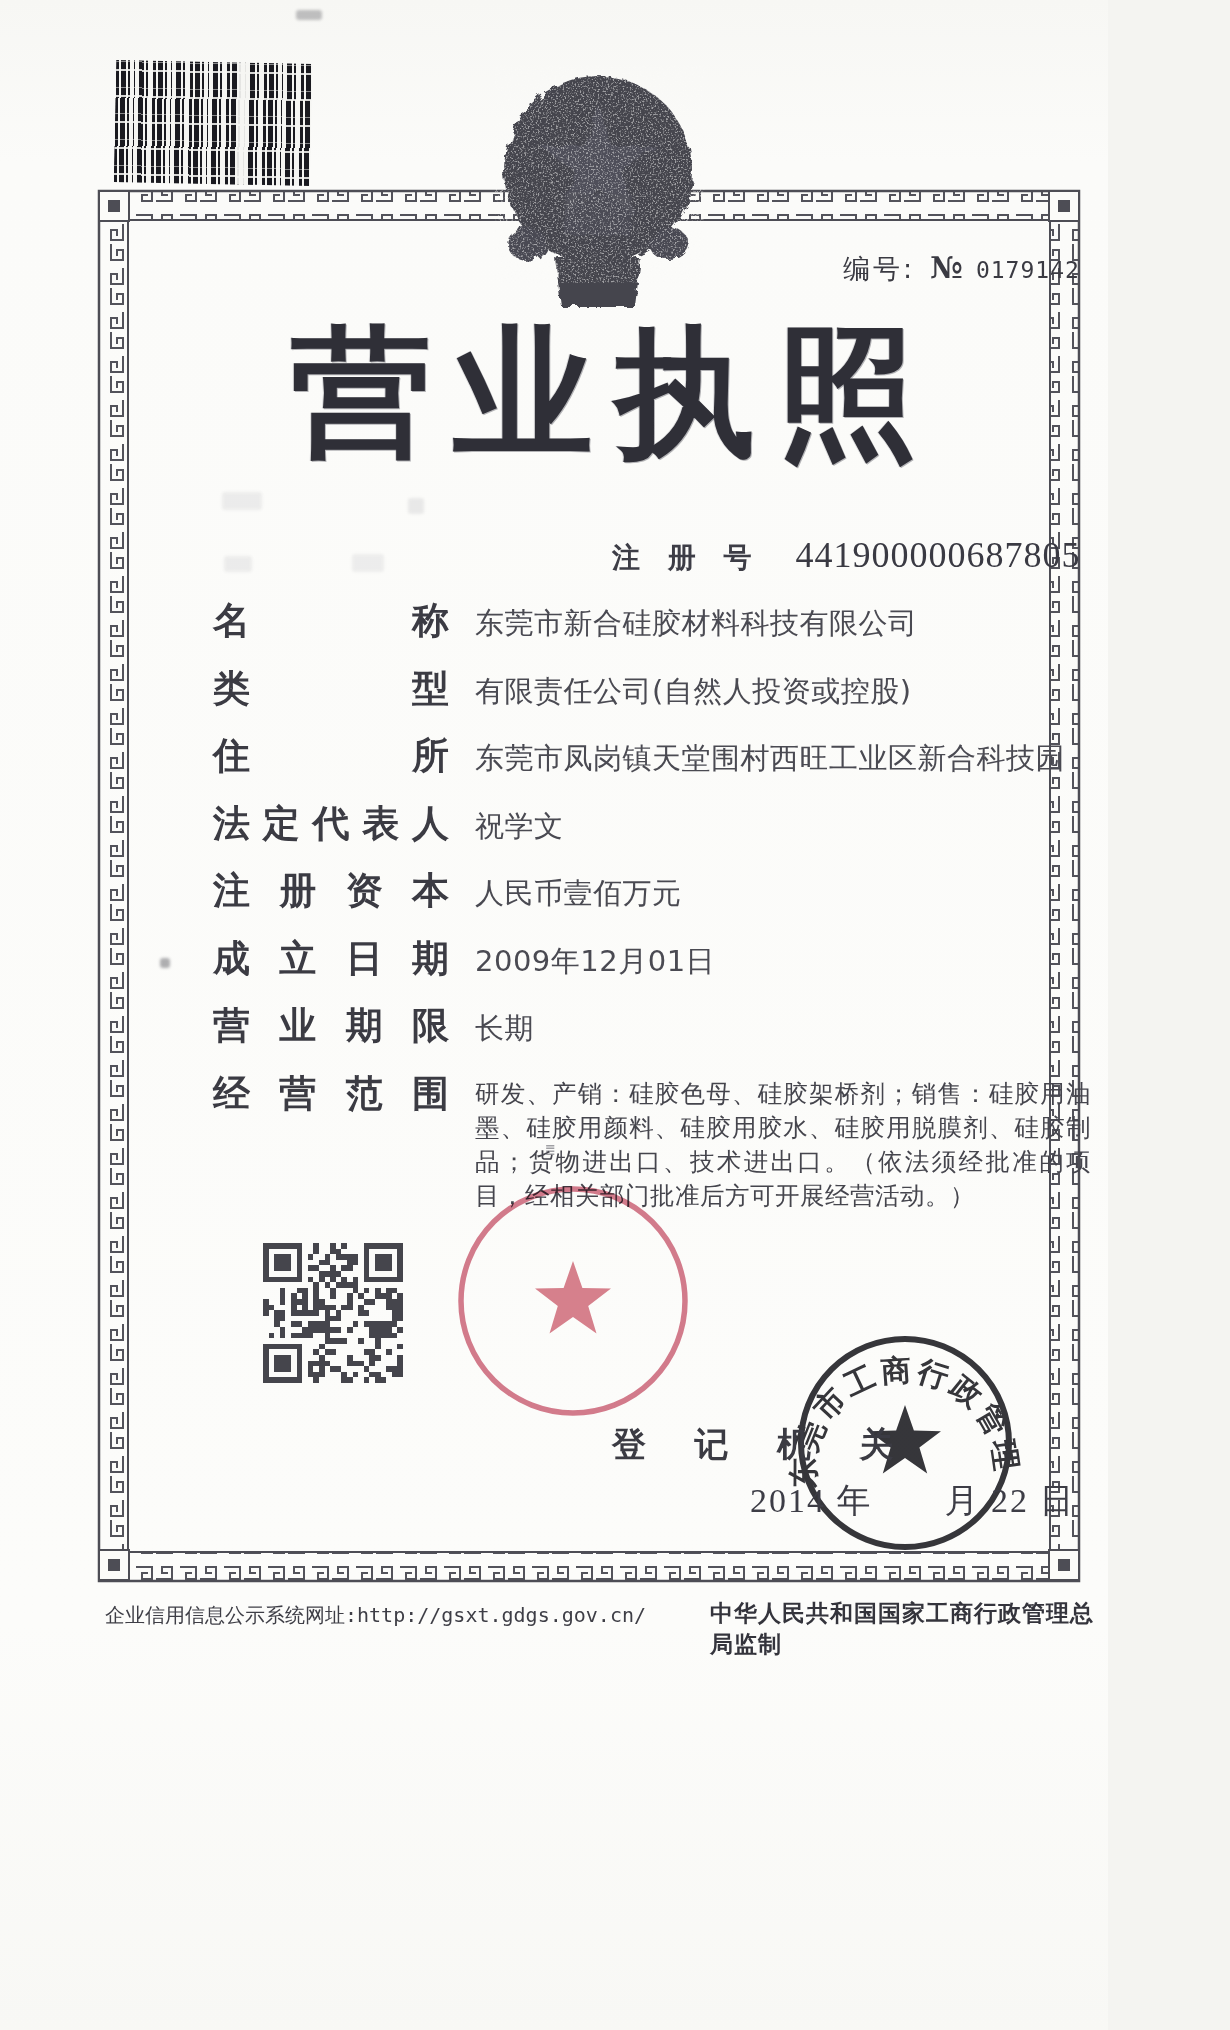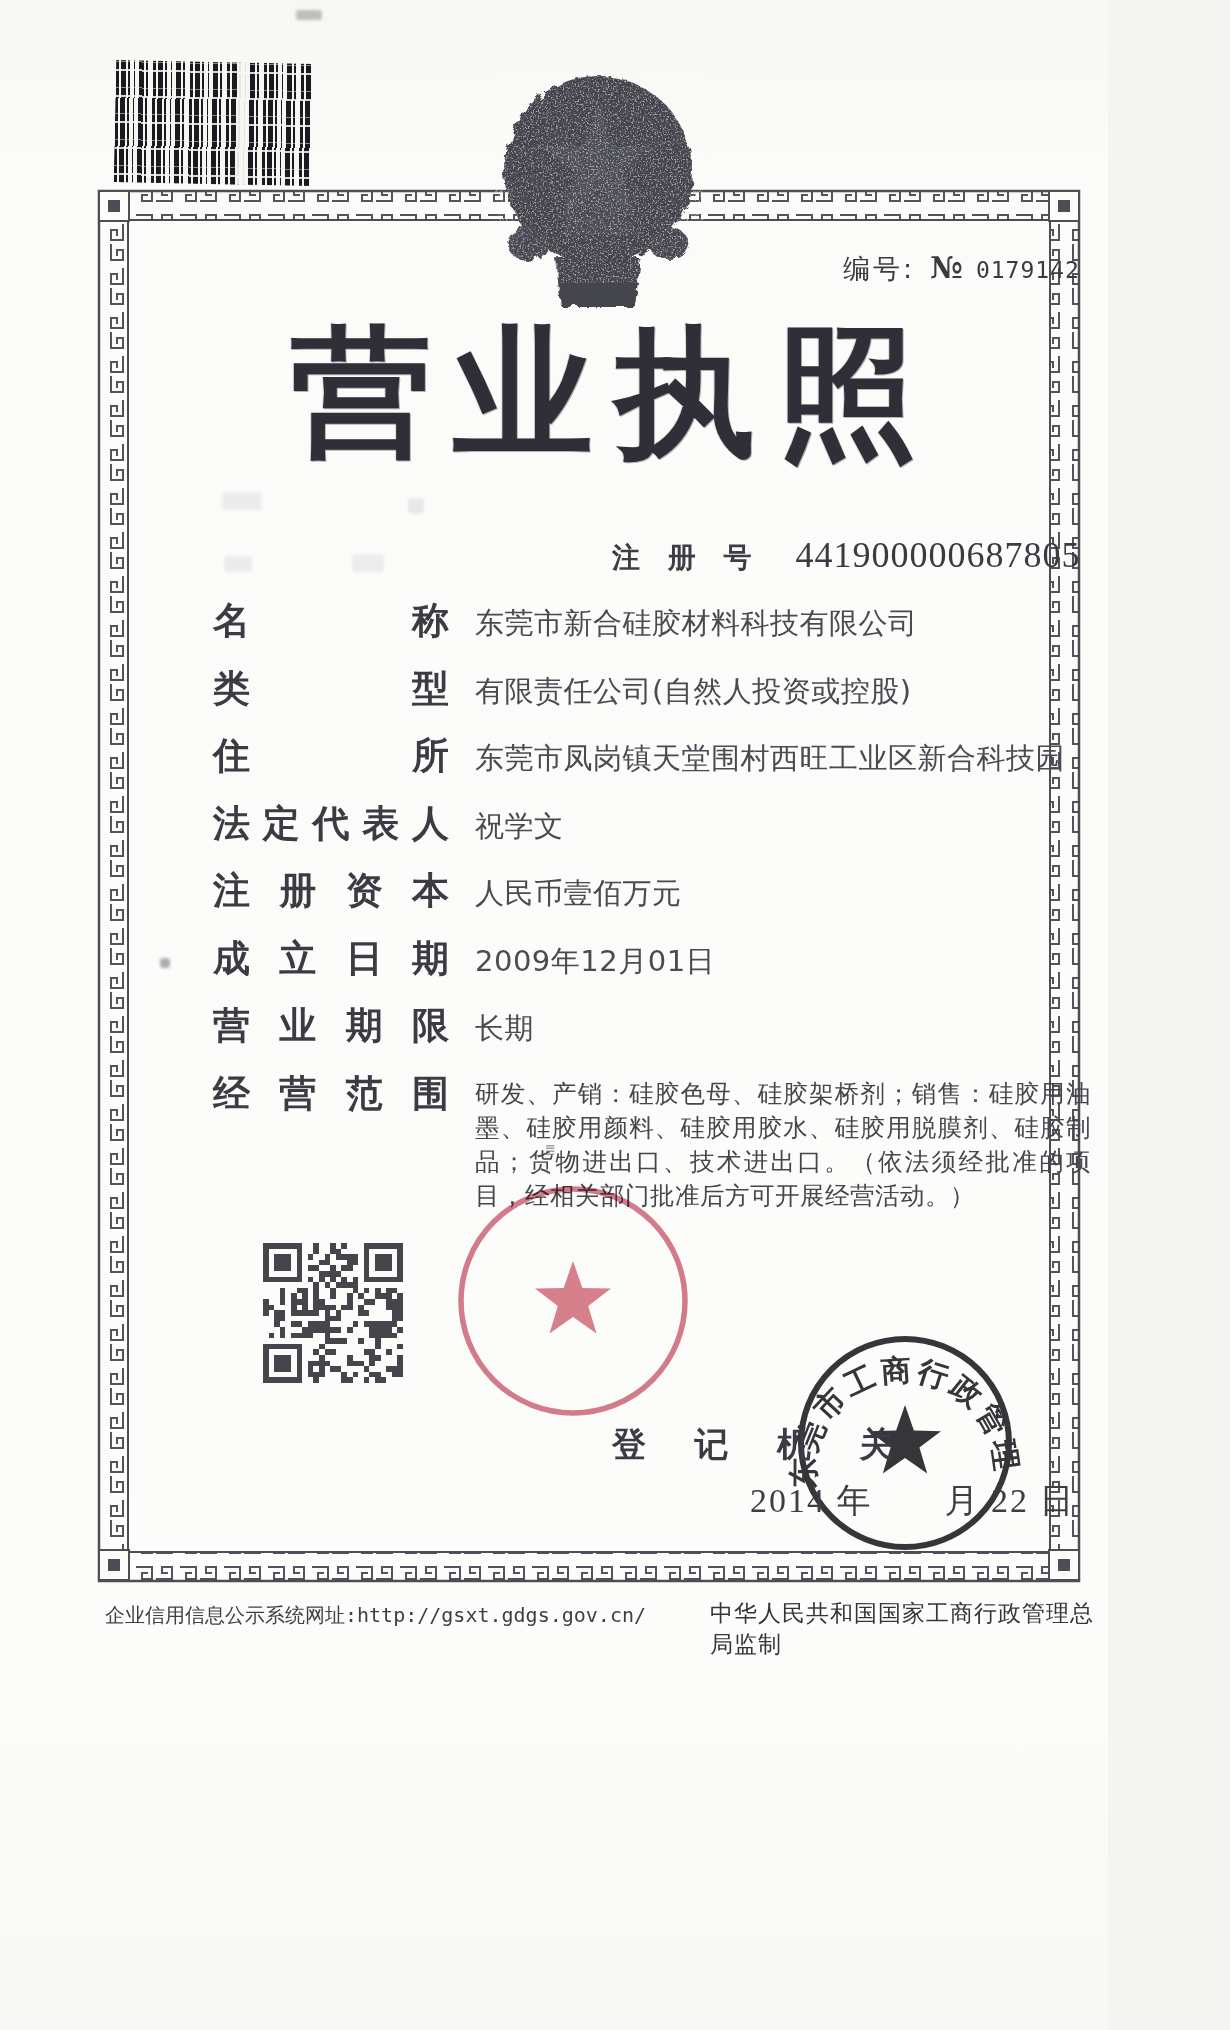--- a/index.html
+++ b/index.html
@@ -48,21 +48,21 @@
   #redseal{left:450px;top:1178px;opacity:.88;}
   #blackseal{left:788px;top:1326px;opacity:.93;}
 
   
   .authority{position:absolute;left:612px;top:1422px;font-family:Liberation Serif, serif;font-weight:700;
     font-size:34px;letter-spacing:20px;color:#3b3b43;white-space:nowrap;}
   .issuedate{position:absolute;left:750px;top:1478px;font-family:"Liberation Serif","DejaVu Serif",serif;
     font-size:34px;letter-spacing:2px;color:#3d3d46;white-space:pre;}
   .footer-left{position:absolute;left:105px;top:1602px;font-family:"DejaVu Sans Mono","Liberation Mono",monospace;
     font-size:20px;color:#3e3e46;letter-spacing:0;}
-  .footer-right{position:absolute;left:710px;top:1598px;font-family:"DejaVu Serif",serif;font-weight:400;
+  .footer-right{position:absolute;left:710px;top:1598px;font-family:"DejaVu Serif",serif;font-weight:700;
     font-size:23px;color:#34343c;letter-spacing:1px;}
 
   
   .smudge{position:absolute;background:#8a8a92;border-radius:3px;filter:blur(1.5px);}
   .mark{position:absolute;color:#55555e;}
 </style>
 </head>
 <body>
 
 <div id="page">

